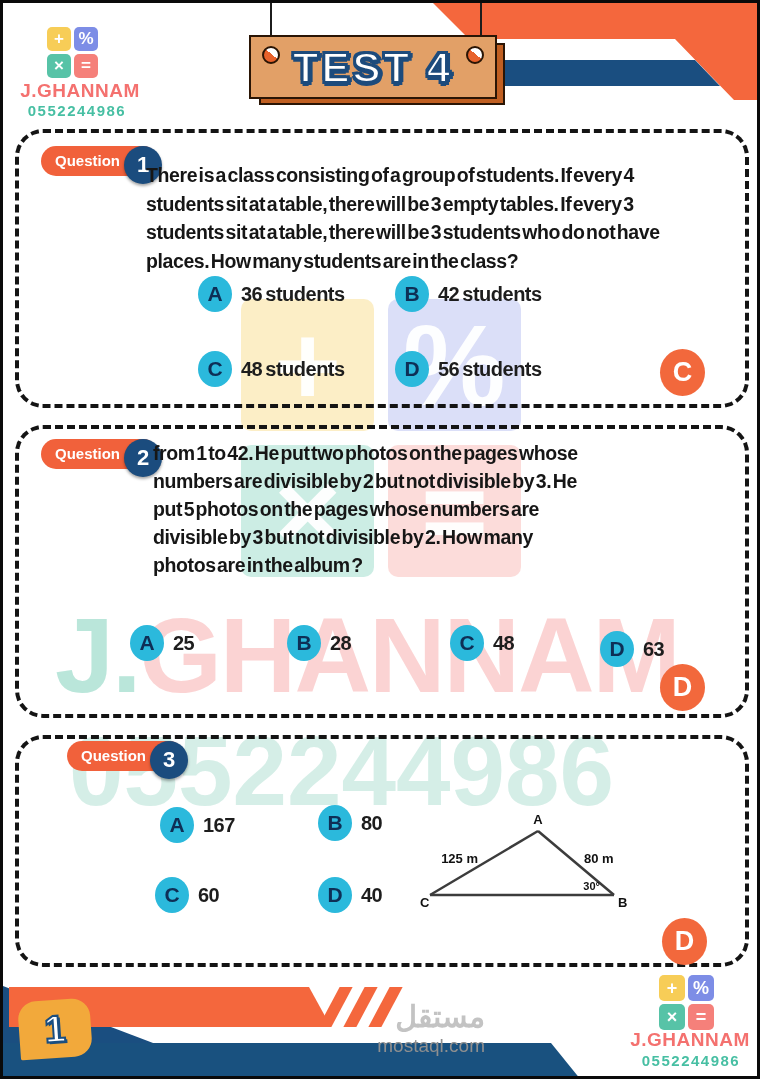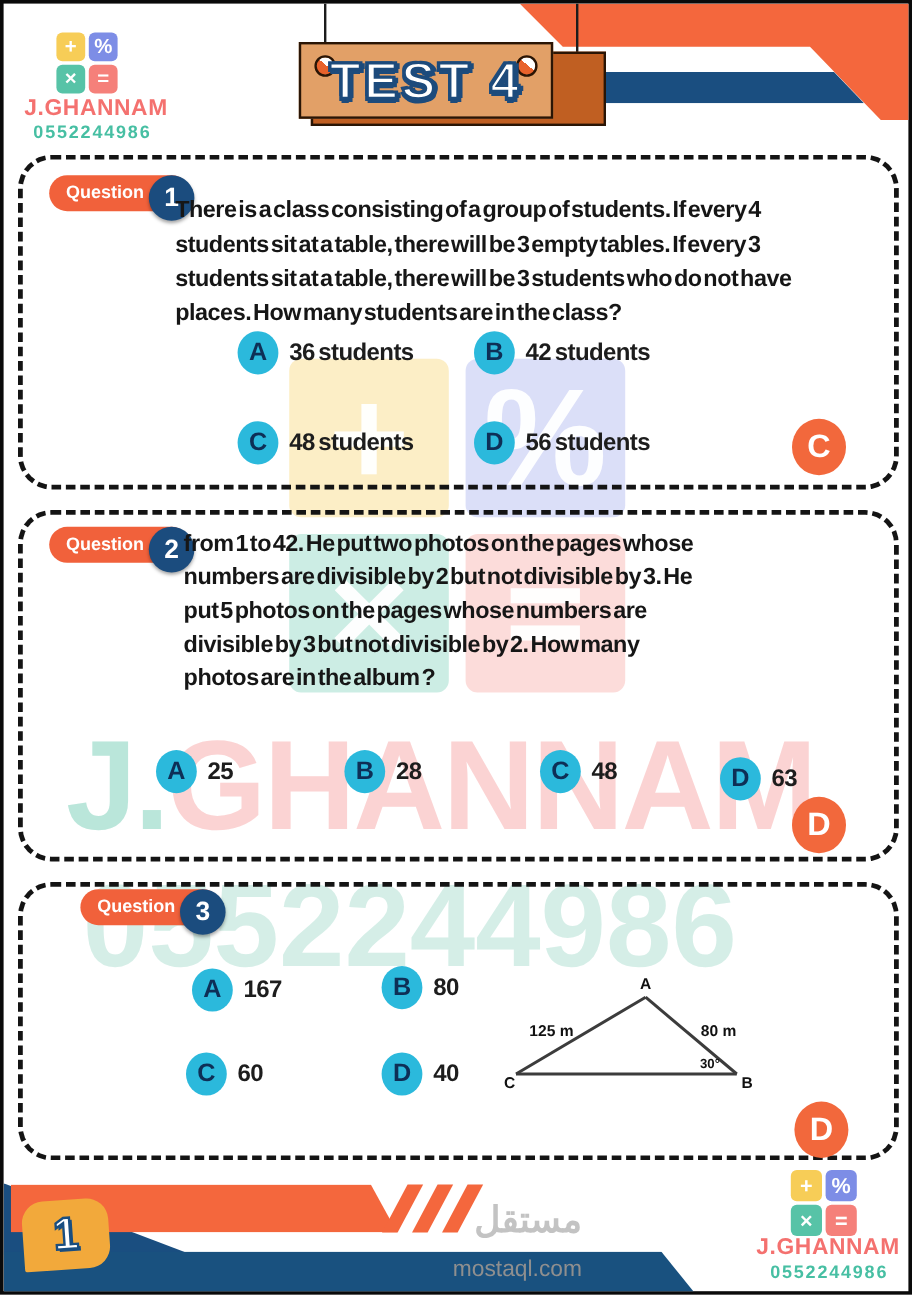--- a/index.html
+++ b/index.html
@@ -12,21 +12,21 @@
   
   .deco { position:absolute; z-index:0; }
   .top-orange { left:0; top:0; width:760px; height:100px; background:#F4673D;
     clip-path:polygon(430px 0, 760px 0, 760px 97px, 731px 97px, 672px 36px, 466px 36px); }
   .top-blue-stripe { left:0; top:0; width:760px; height:100px; background:#1A4E80;
     clip-path:polygon(497px 57px, 692px 57px, 717px 83px, 497px 83px); }
   .string { position:absolute; top:0; width:2px; height:52px; background:#1c1c1c; z-index:1; }
   .string.s1 { left:267px; } .string.s2 { left:477px; }
   .sign-shadow { position:absolute; left:256px; top:40px; width:246px; height:62px;
     background:#C05F22; border:2px solid #2a1505; z-index:1; }
-  .sign { position:absolute; left:246px; top:32px; width:212px; height:64px;
+  .sign { position:absolute; left:246px; top:32px; width:248px; height:64px;
     background:#E2A067; border:2px solid #2a1505; z-index:1;padding-left:28px; }
   .nail { position:absolute; top:9px; width:18px; height:18px; border-radius:50%;
     border:2px solid #2a1505; background:linear-gradient(40deg,#e8622b 55%,#ffffff 55%); }
   .nail.n1 { left:11px; } .nail.n2 { right:11px; }
   .sign-title { position:absolute; left:0; top:0; width:100%; height:60px; line-height:62px;
     text-align:center; font-size:42px; font-weight:800; letter-spacing:3px; color:#fff;
     -webkit-text-stroke:2px #1d4b7c;
     text-shadow:3px 3px 0 #1d4b7c,-2px 2px 0 #1d4b7c,2px -2px 0 #1d4b7c,-2px -2px 0 #1d4b7c,0 4px 0 #1d4b7c,4px 0 0 #1d4b7c; }
   
   .brand-tiles { position:absolute; display:grid; grid-template-columns:1fr 1fr; gap:3px; z-index:1; }
@@ -50,21 +50,21 @@
   .wm-tiles .t-plus { background:rgba(247,205,87,0.34); }
   .wm-tiles .t-pct  { background:rgba(125,141,230,0.28); }
   .wm-tiles .t-mul  { background:rgba(87,195,167,0.30); }
   .wm-tiles .t-eq   { background:rgba(245,128,122,0.28); }
   .wm-name { left:52px; top:592px; font-size:106px; font-weight:800; letter-spacing:-2px; white-space:nowrap; }
   .wm-name .jdot { color:rgba(101,199,173,0.45); }
   .wm-name .rest { color:rgba(244,130,130,0.35);text-align:center; }
   .wm-phone { left:66px; top:712px; font-size:98px; font-weight:800; color:rgba(134,205,185,0.35); white-space:nowrap; }
   .wm-site { left:318px; top:996px; width:164px; text-align:right; z-index:2; }
   .wm-site .ar { font-size:30px; font-weight:bold; color:#c3c3c3; }
-  .wm-site .en { font-size:19px; color:#8f8f8f; margin-top:12px; }
+  .wm-site .en { font-size:19px; color:#8f8f8f; margin-top:1px; }
   
   .card { position:absolute; left:12px; width:734px; border:4px dashed #141414;
     border-radius:28px; z-index:2; background:transparent; }
   .card.c1 { top:126px; height:279px; }
   .card.c2 { top:422px; height:293px; }
   .card.c3 { top:732px; height:232px; }
   .qtag { position:absolute; display:flex; align-items:flex-start; z-index:3; }
   .qtag .pill { height:30px; line-height:30px; padding:0 38px 0 14px; border-radius:15px;
     background:#F1613B; color:#fff; font-size:15px; font-weight:bold; }
   .qtag .num { width:38px; height:38px; margin-left:-34px; border-radius:50%;

